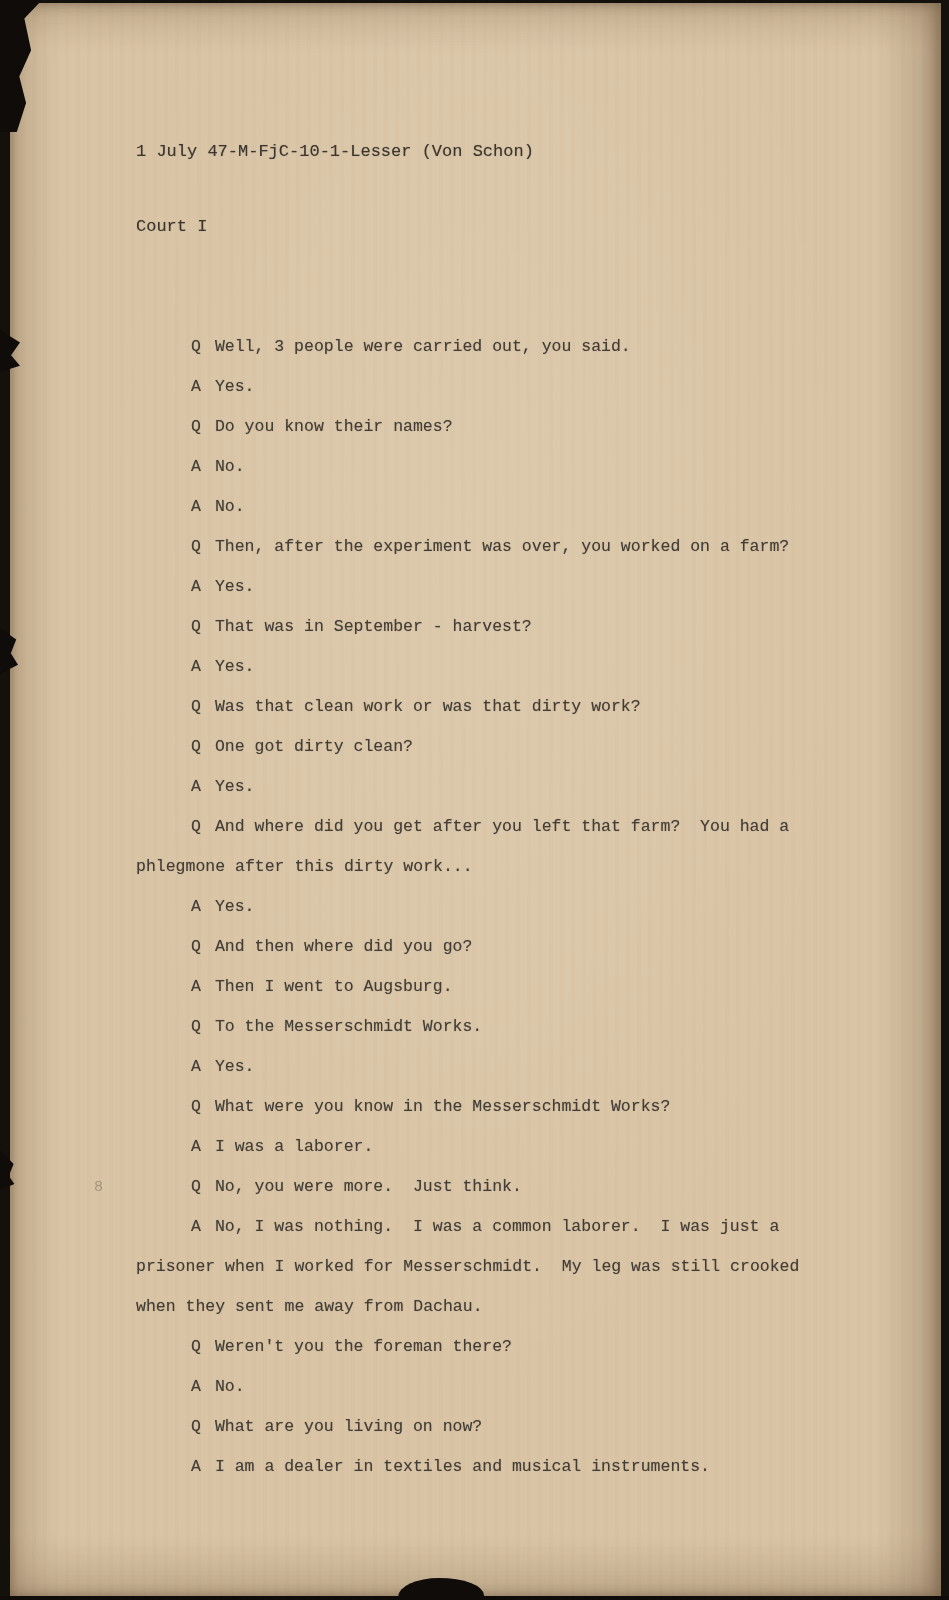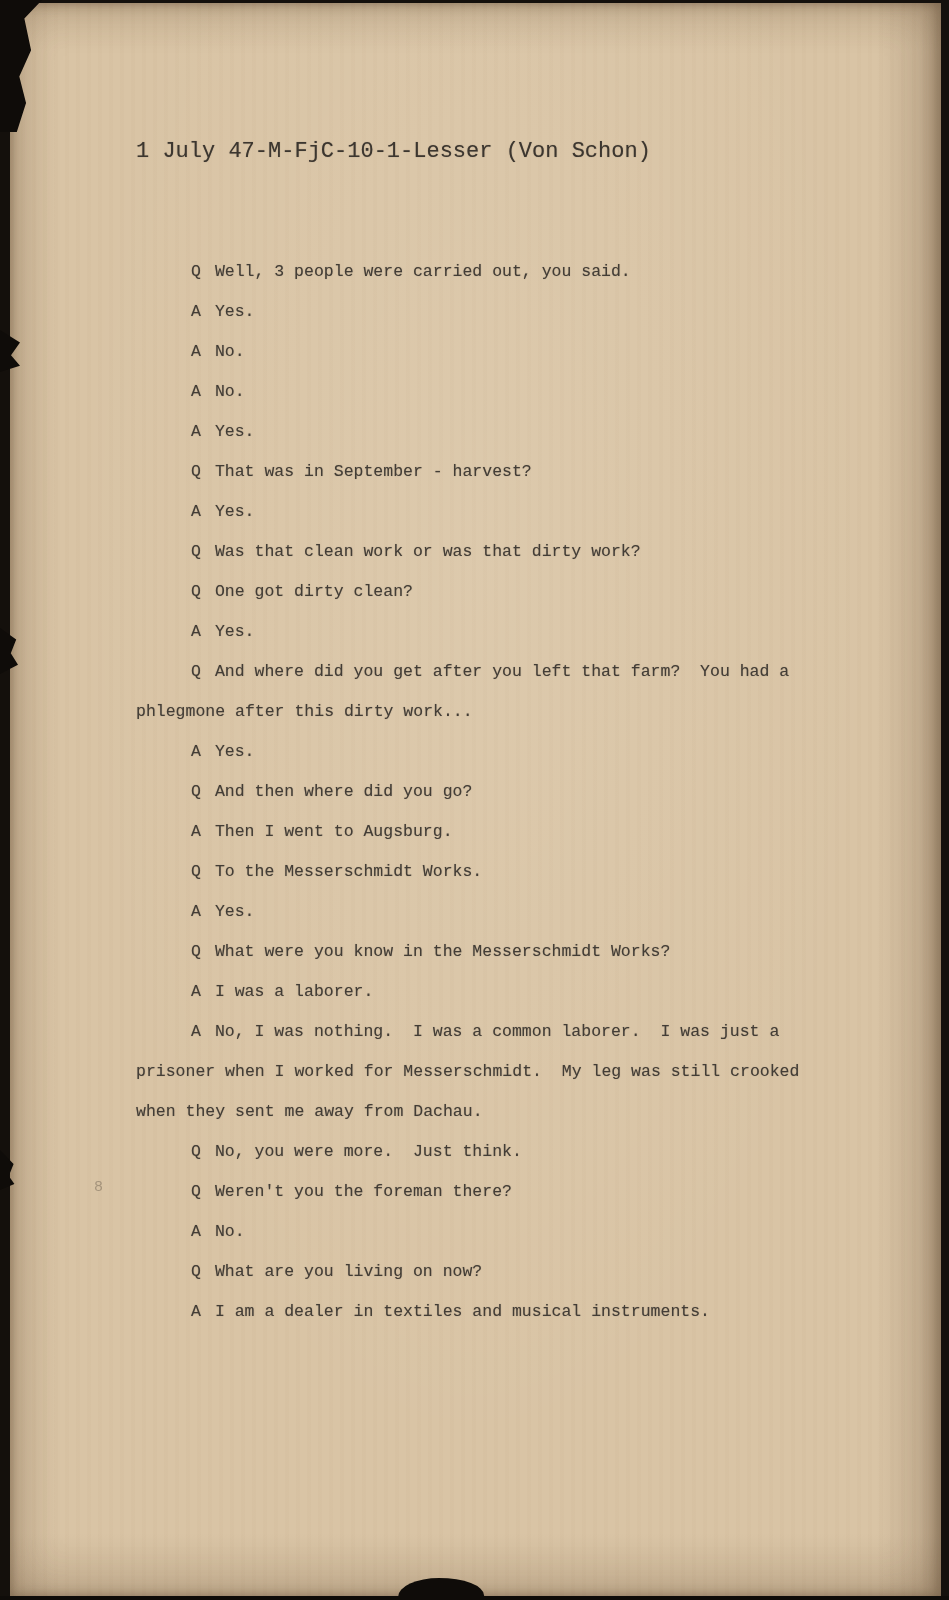--- a/index.html
+++ b/index.html
@@ -32,21 +32,21 @@
       #d9c4a5;
     box-shadow:
       inset 0 0 48px rgba(92,68,44,0.28),
       inset -7px 0 14px rgba(62,42,26,0.28),
       inset 4px 0 10px rgba(80,58,38,0.22);
   }
 
   
   .doc-header {
     color: #3c362f;
-    font-size: 22px;
+    font-size: 17px;
     line-height: 25px;
     text-shadow: 0 0 1px rgba(60,54,47,0.45);
     white-space: pre-wrap;
   }
   .doc-header div { margin: 0; }
 
   .entries {
     margin-top: 38px;
     color: #433d36;
     font-size: 16.5px;
@@ -103,43 +103,46 @@
     width: 100%; height: 4px;
   }
 </style>
 </head>
 <body>
 
 <div class="paper">
 
   <div class="doc-header">
     <div>1 July 47-M-FjC-10-1-Lesser (Von Schon)</div>
+    <div>Court I</div>
   </div>
 
   <div class="entries" id="entries-container">
       <p class="entry"><span class="speaker">Q</span><span class="entry-text">Well, 3 people were carried out, you said.</span></p>
       <p class="entry"><span class="speaker">A</span><span class="entry-text">Yes.</span></p>
+      <p class="entry"><span class="speaker">Q</span><span class="entry-text">Do you know their names?</span></p>
       <p class="entry"><span class="speaker">A</span><span class="entry-text">No.</span></p>
       <p class="entry"><span class="speaker">A</span><span class="entry-text">No.</span></p>
+      <p class="entry"><span class="speaker">Q</span><span class="entry-text">Then, after the experiment was over, you worked on a farm?</span></p>
       <p class="entry"><span class="speaker">A</span><span class="entry-text">Yes.</span></p>
       <p class="entry"><span class="speaker">Q</span><span class="entry-text">That was in September - harvest?</span></p>
       <p class="entry"><span class="speaker">A</span><span class="entry-text">Yes.</span></p>
       <p class="entry"><span class="speaker">Q</span><span class="entry-text">Was that clean work or was that dirty work?</span></p>
       <p class="entry"><span class="speaker">Q</span><span class="entry-text">One got dirty clean?</span></p>
       <p class="entry"><span class="speaker">A</span><span class="entry-text">Yes.</span></p>
       <p class="entry"><span class="speaker">Q</span><span class="entry-text">And where did you get after you left that farm?  You had a phlegmone after this dirty work...</span></p>
       <p class="entry"><span class="speaker">A</span><span class="entry-text">Yes.</span></p>
       <p class="entry"><span class="speaker">Q</span><span class="entry-text">And then where did you go?</span></p>
       <p class="entry"><span class="speaker">A</span><span class="entry-text">Then I went to Augsburg.</span></p>
       <p class="entry"><span class="speaker">Q</span><span class="entry-text">To the Messerschmidt Works.</span></p>
       <p class="entry"><span class="speaker">A</span><span class="entry-text">Yes.</span></p>
       <p class="entry"><span class="speaker">Q</span><span class="entry-text">What were you know in the Messerschmidt Works?</span></p>
       <p class="entry"><span class="speaker">A</span><span class="entry-text">I was a laborer.</span></p>
+      <p class="entry"><span class="speaker">Q</span><span class="entry-text">No, you were more.  Just think.</span></p>
       <p class="entry"><span class="speaker">A</span><span class="entry-text">No, I was nothing.  I was a common laborer.  I was just a prisoner when I worked for Messerschmidt.  My leg was still crooked when they sent me away from Dachau.</span></p>
-      <p class="entry"><span class="speaker">Q</span><span class="entry-text">No, you were more.  Just think.</span></p>
       <p class="entry"><span class="speaker">Q</span><span class="entry-text">Weren't you the foreman there?</span></p>
       <p class="entry"><span class="speaker">A</span><span class="entry-text">No.</span></p>
       <p class="entry"><span class="speaker">Q</span><span class="entry-text">What are you living on now?</span></p>
       <p class="entry"><span class="speaker">A</span><span class="entry-text">I am a dealer in textiles and musical instruments.</span></p>
     </div>
 
   <div class="artifact-mark">8</div>
 </div>
 
 <div class="tear tear-top-left"></div>

